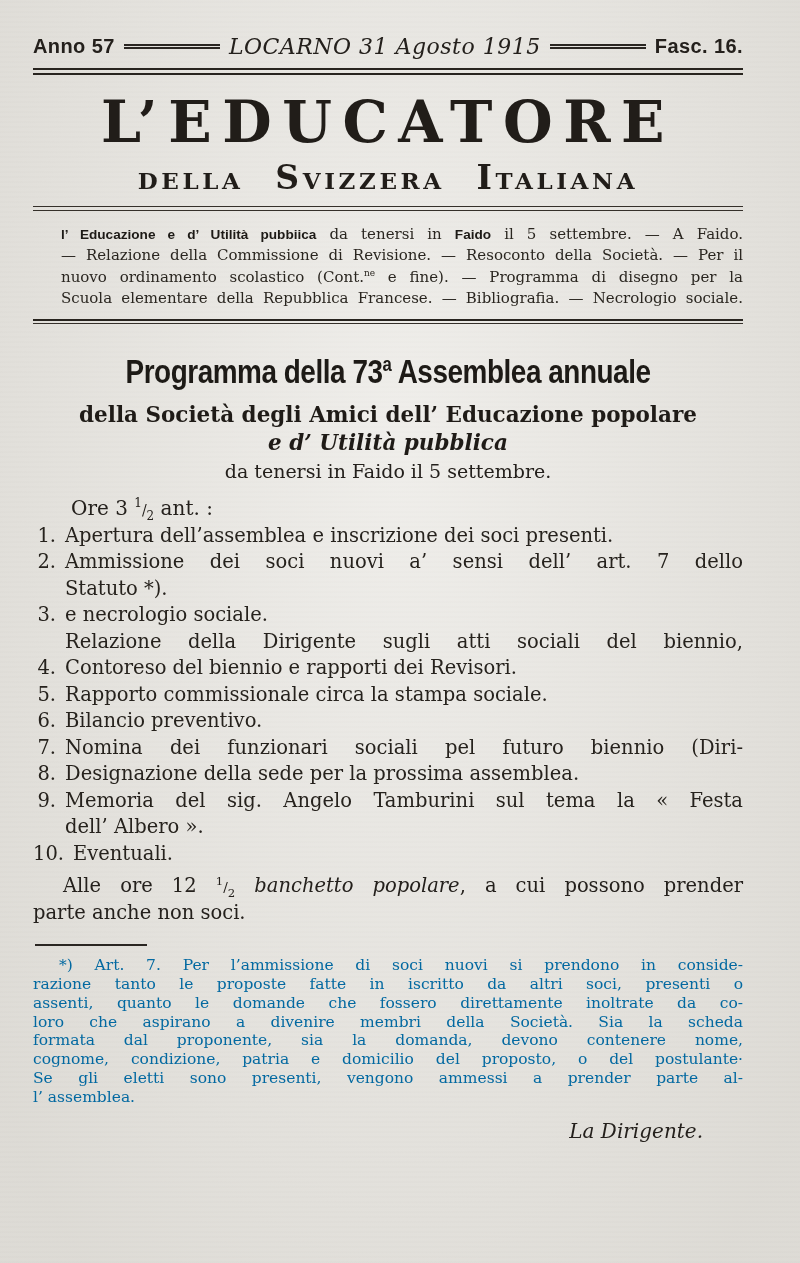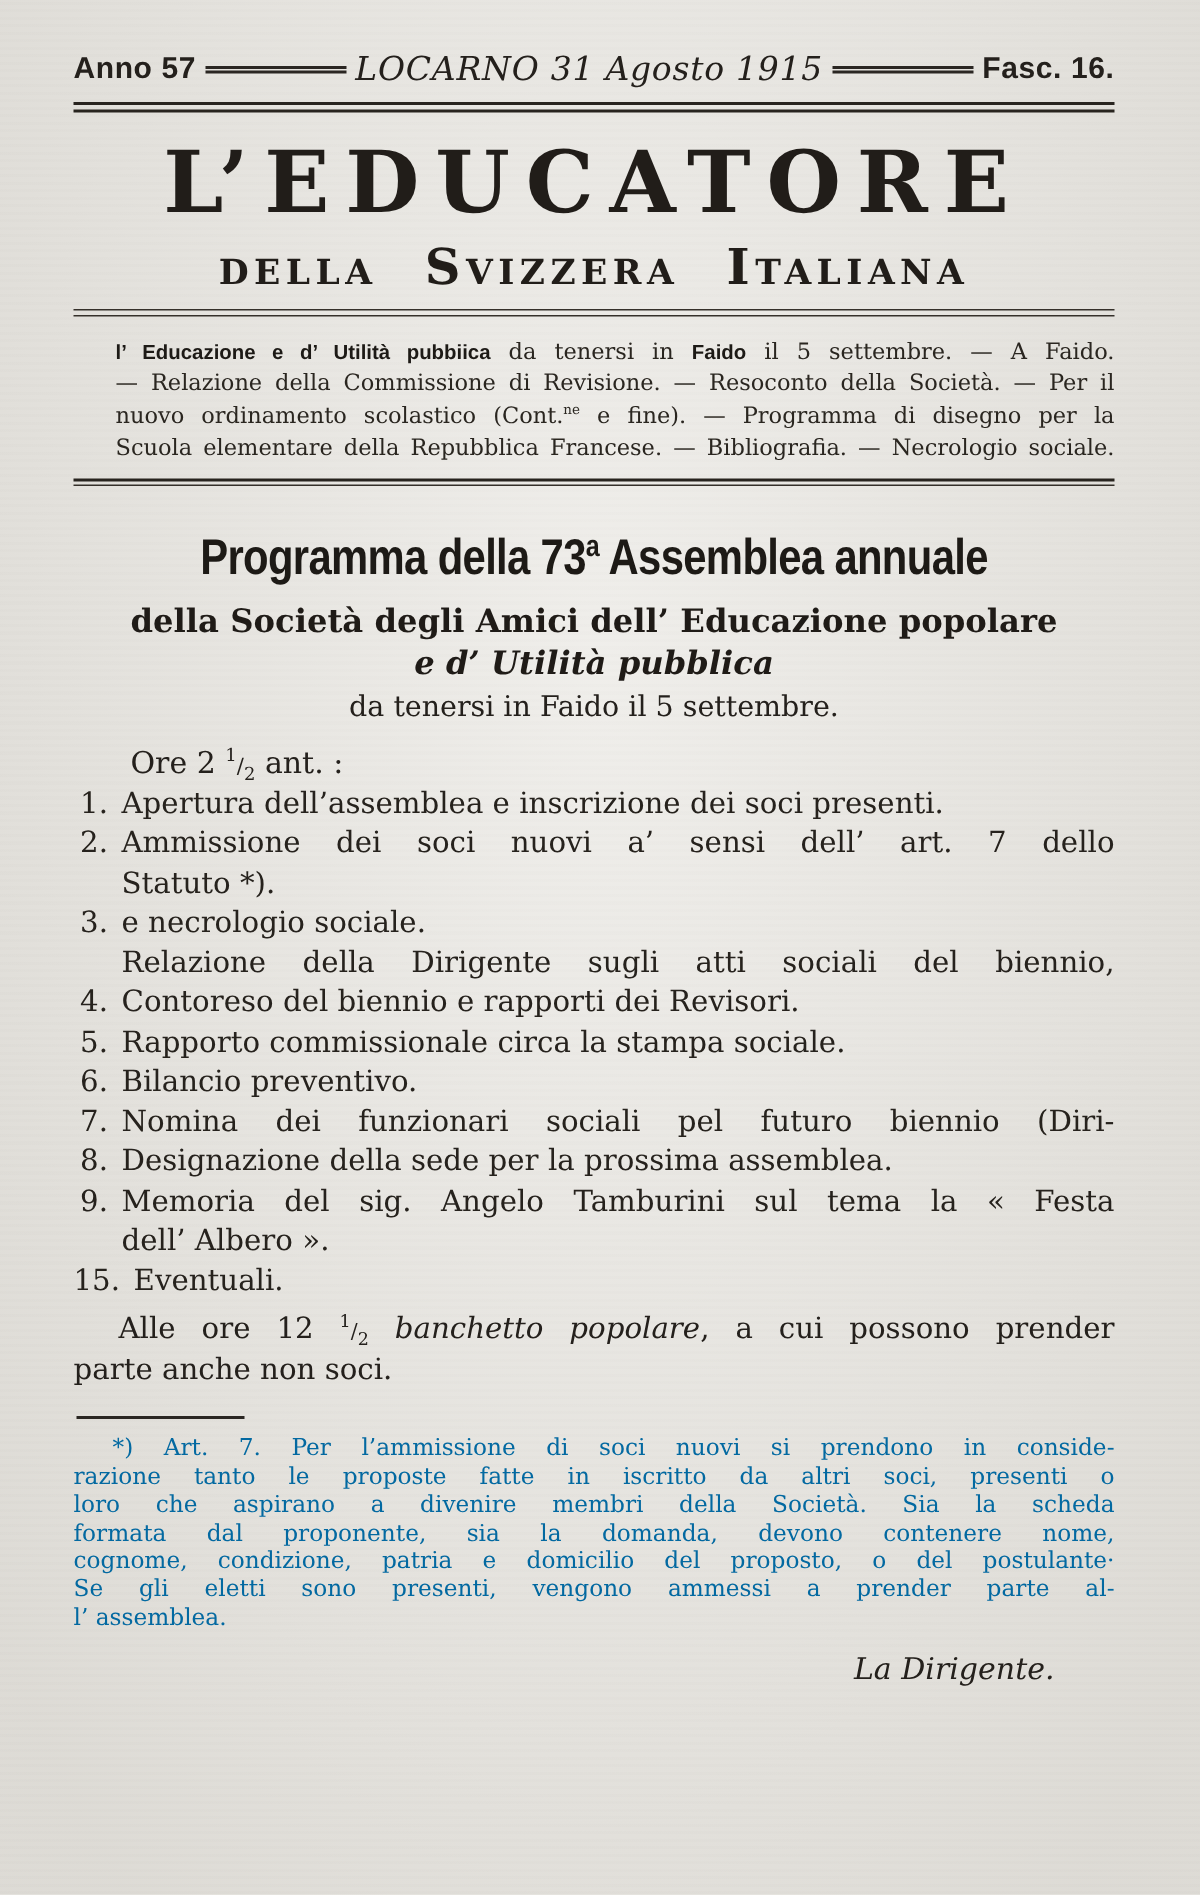--- a/index.html
+++ b/index.html
@@ -7,21 +7,21 @@
   body {
     width: 800px; height: 1263px; overflow: hidden;
     background-color: #e9e7e2;
     background-image:
       radial-gradient(ellipse at 50% 35%, rgba(255,255,255,0.30), rgba(120,115,105,0.10) 90%),
       repeating-linear-gradient(0deg, rgba(90,85,75,0.015) 0 2px, transparent 2px 5px);
     color: #24201c;
     font-family: "DejaVu Serif", serif;
     -webkit-font-smoothing: antialiased;
   }
-  .page { padding: 34px 57px 0 49px; }
+  .page { padding: 34px 57px 0 33px; }
 
   
   .top-row { display: flex; align-items: center; justify-content: space-between; }
   .anno, .fasc {
     font-family: "Liberation Sans", sans-serif; font-weight: 700;
     font-size: 20px; letter-spacing: 0.4px; white-space: nowrap;
   }
   .date { font-style: italic; font-size: 22px; white-space: nowrap; letter-spacing: 0.5px; }
   .eqrule { width: 96px; height: 5px; border-top: 2px solid #2a2622; border-bottom: 2px solid #2a2622; margin: 0 6px; }
 
@@ -114,21 +114,21 @@
       <div class="ln j ind"><span>nuovo ordinamento scolastico (Cont.</span><span class="sup">ne</span><span> e fine). — Programma di disegno per la</span></div>
       <div class="ln j ind"><span>Scuola elementare della Repubblica Francese. — Bibliografia. — Necrologio sociale.</span></div>
     </div>
   <div class="dbl mid"></div>
 
   <h2 class="program-title"><span>Programma della 73</span><span class="sup">a</span><span> Assemblea annuale</span></h2>
   <div class="program-sub1">della Società degli Amici dell’ Educazione popolare</div>
   <div class="program-sub2">e d’ Utilità pubblica</div>
   <div class="program-sub3">da tenersi in Faido il 5 settembre.</div>
 
-  <div class="time-line"><span>Ore 2 </span><span class="sup">1</span><span class="fr">/</span><span class="sub">2</span><span> ant. :</span></div>
+  <div class="time-line"><span>Ore 3 </span><span class="sup">1</span><span class="fr">/</span><span class="sub">2</span><span> ant. :</span></div>
 
   <div class="agenda">
       <div class="agenda-row">
         <span class="num">1.</span>
         <div class="itxt">
           <div class="ln"><span>Apertura dell’assemblea e inscrizione dei soci presenti.</span></div>
         </div>
       </div>
       <div class="agenda-row">
         <span class="num">2.</span>
@@ -175,36 +175,37 @@
         </div>
       </div>
       <div class="agenda-row">
         <span class="num">9.</span>
         <div class="itxt">
           <div class="ln j"><span>Memoria del sig. Angelo Tamburini sul tema la « Festa</span></div>
           <div class="ln"><span>dell’ Albero ».</span></div>
         </div>
       </div>
       <div class="agenda-row">
-        <span class="num">15.</span>
+        <span class="num">10.</span>
         <div class="itxt">
           <div class="ln"><span>Eventuali.</span></div>
         </div>
       </div>
     </div>
 
   <div class="closing">
       <div class="ln j ind"><span>Alle ore 12 </span><span class="sup">1</span><span class="fr">/</span><span class="sub">2</span><span> </span><span class="i">banchetto popolare</span><span>, a cui possono prender</span></div>
       <div class="ln"><span>parte anche non soci.</span></div>
     </div>
 
   <div class="fnrule"></div>
   <div class="footnote">
       <div class="ln j ind"><span>*) Art. 7. Per l’ammissione di soci nuovi si prendono in conside-</span></div>
       <div class="ln j"><span>razione tanto le proposte fatte in iscritto da altri soci, presenti o</span></div>
+      <div class="ln j"><span>assenti, quanto le domande che fossero direttamente inoltrate da co-</span></div>
       <div class="ln j"><span>loro che aspirano a divenire membri della Società. Sia la scheda</span></div>
       <div class="ln j"><span>formata dal proponente, sia la domanda, devono contenere nome,</span></div>
       <div class="ln j"><span>cognome, condizione, patria e domicilio del proposto, o del postulante·</span></div>
       <div class="ln j"><span>Se gli eletti sono presenti, vengono ammessi a prender parte al-</span></div>
       <div class="ln"><span>l’ assemblea.</span></div>
     </div>
 
   <div class="signature">La Dirigente.</div>
 
 </div>

